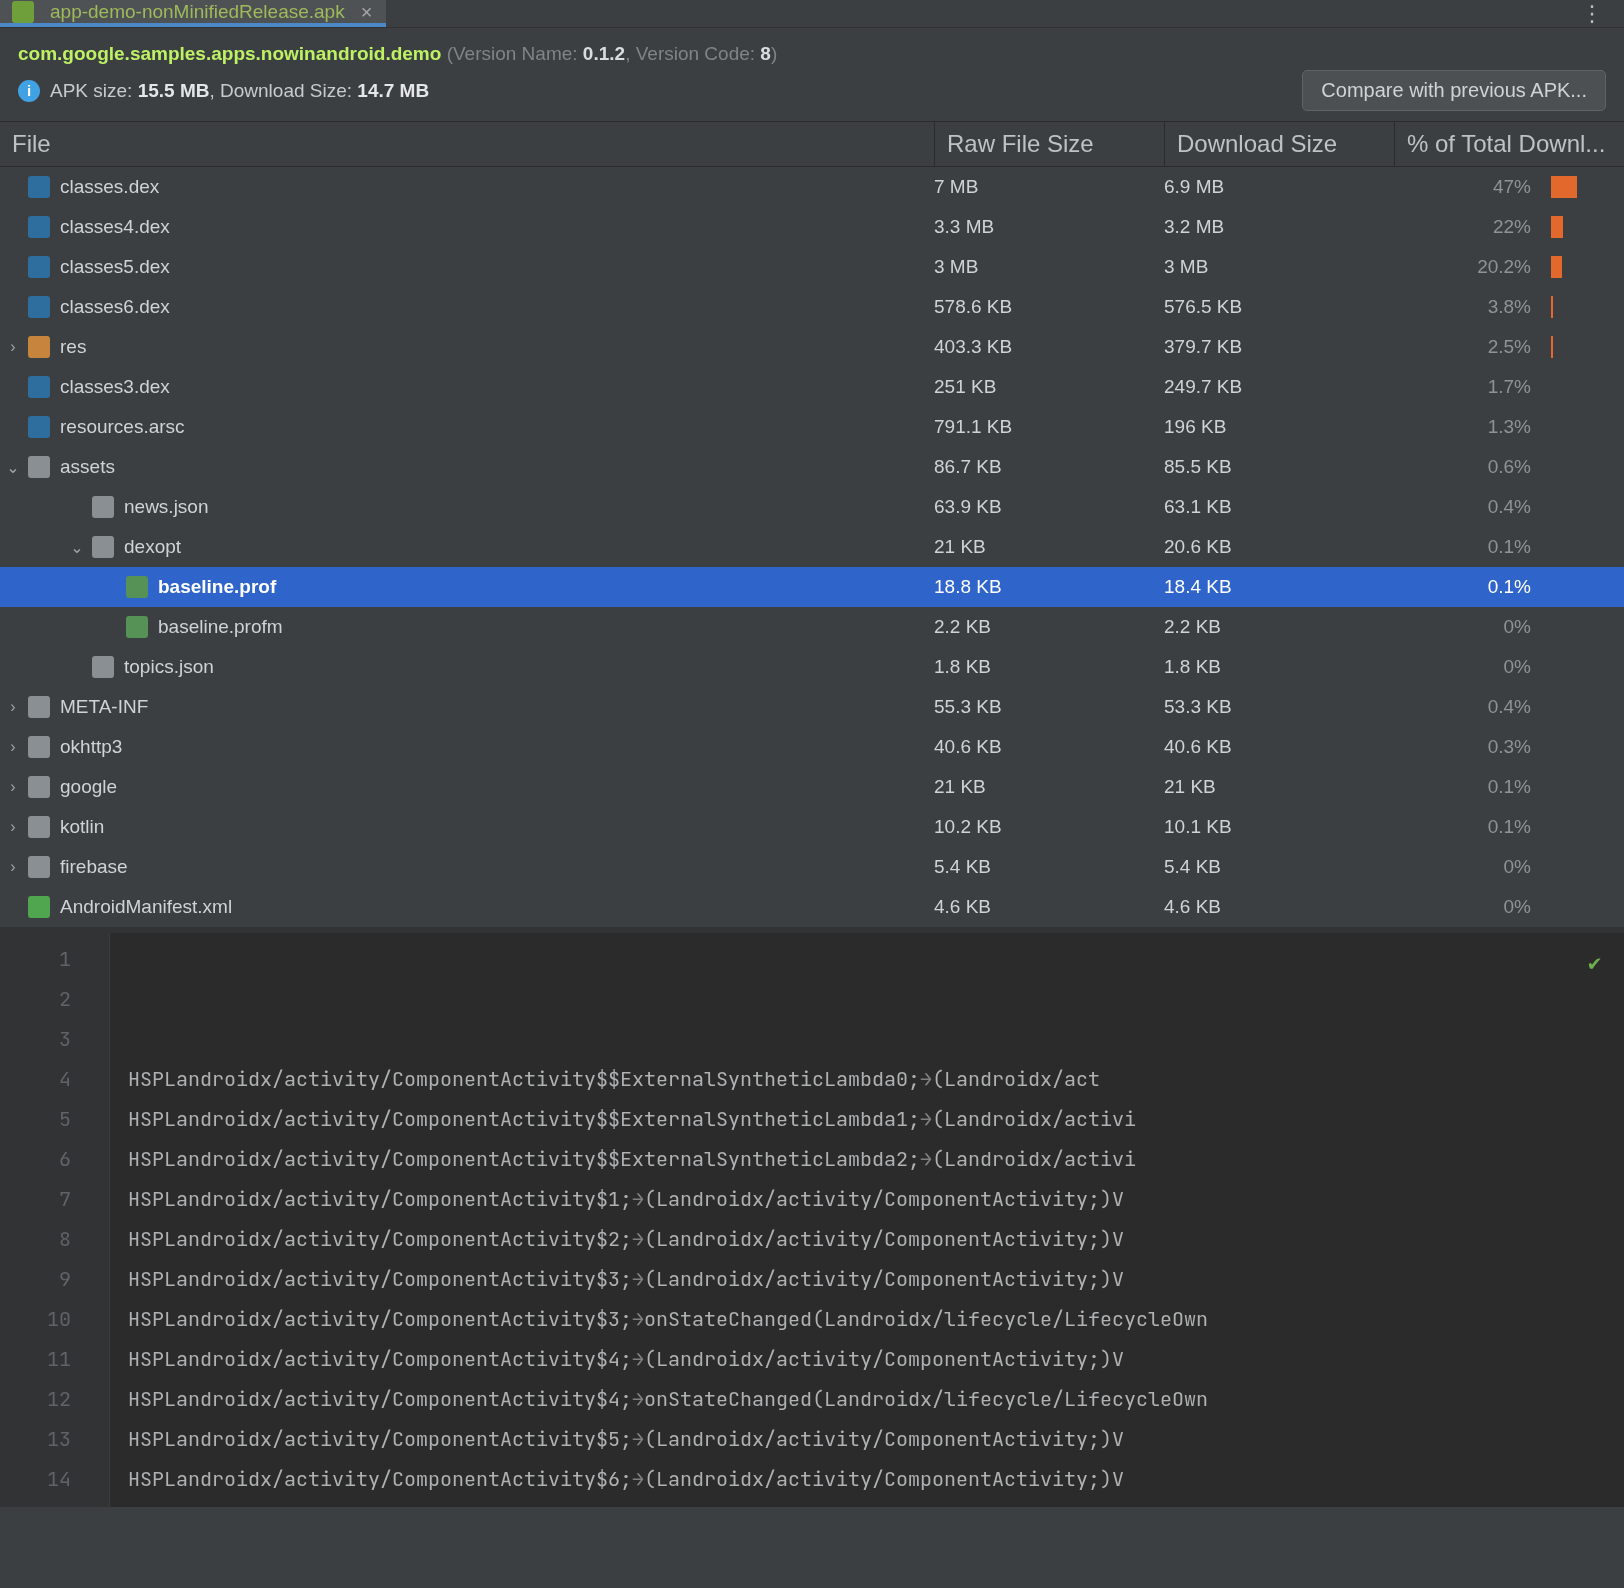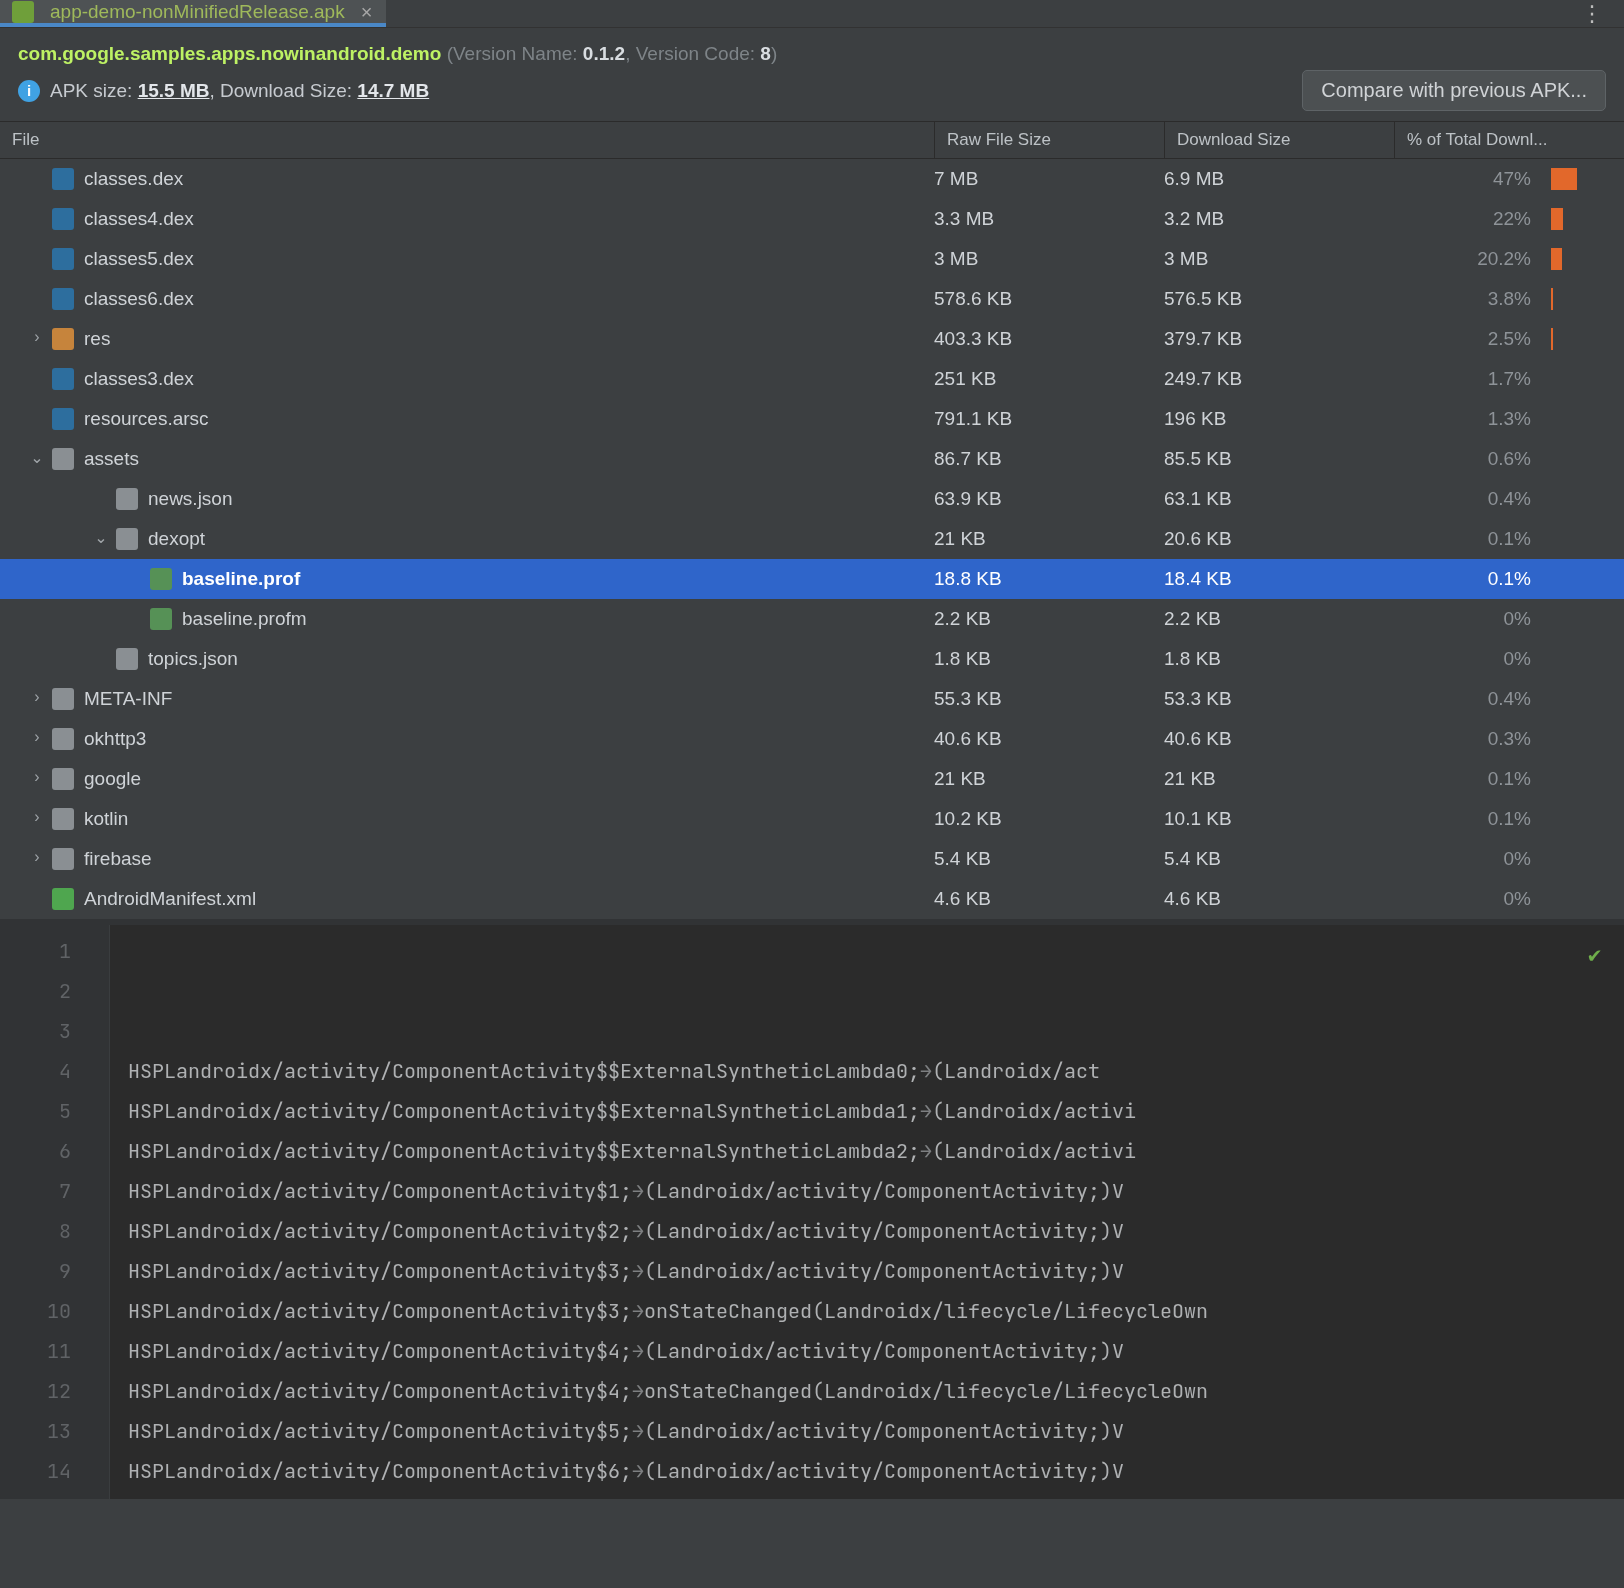--- a/index.html
+++ b/index.html
@@ -61,41 +61,41 @@
     width: 22px; height: 22px;
     border-radius: 50%;
     background: #40a2e3;
     color: #fff;
     font-weight: 700;
     font-size: 15px;
     display: inline-flex;
     align-items: center; justify-content: center;
   }
   .sum-line2 .txt { color: #c7cbd0; }
-  .sum-line2 .txt strong { color: #e3e6ea; font-weight: 700; text-decoration: underline; }
+  .sum-line2 .txt strong { color: #e3e6ea; font-weight: 700; }
   .compare-btn {
     margin-left: auto;
     background: #4c5052;
     border: 1px solid #5e6366;
     color: #d0d3d6;
     padding: 8px 18px;
     border-radius: 5px;
     font-size: 20px;
     cursor: pointer;
   }
 
   
   .col-hdr {
     display: grid;
     grid-template-columns: 1fr 230px 230px 230px;
     background: #3c3f41;
     border-top: 1px solid #2b2b2b;
     border-bottom: 1px solid #2b2b2b;
     color: #bdc2c6;
-    font-size: 17px;
+    font-size: 24px;
   }
   .col-hdr > div {
     padding: 8px 12px;
     border-left: 1px solid #2b2b2b;
     white-space: nowrap;
     overflow: hidden;
     text-overflow: ellipsis;
   }
   .col-hdr > div:first-child { border-left: none; }
   .col-hdr .r { text-align: left; }
@@ -105,22 +105,23 @@
   .row {
     display: grid;
     grid-template-columns: 1fr 230px 230px 230px;
     height: 40px;
     align-items: center;
   }
   .row.sel { background: #2f65ca; color: #fff; }
   .row.sel .percent, .row.sel .size { color: #fff; }
   .file-cell {
     display: flex;
+    align-items: center;
     gap: 4px;
-    padding-left: 26px;
+    padding-left: 2px;
     overflow: hidden;
     white-space: nowrap;
   }
   .arrow {
     width: 22px;
     text-align: center;
     color: #9ea3a7;
     flex-shrink: 0;
     font-size: 16px;
   }

